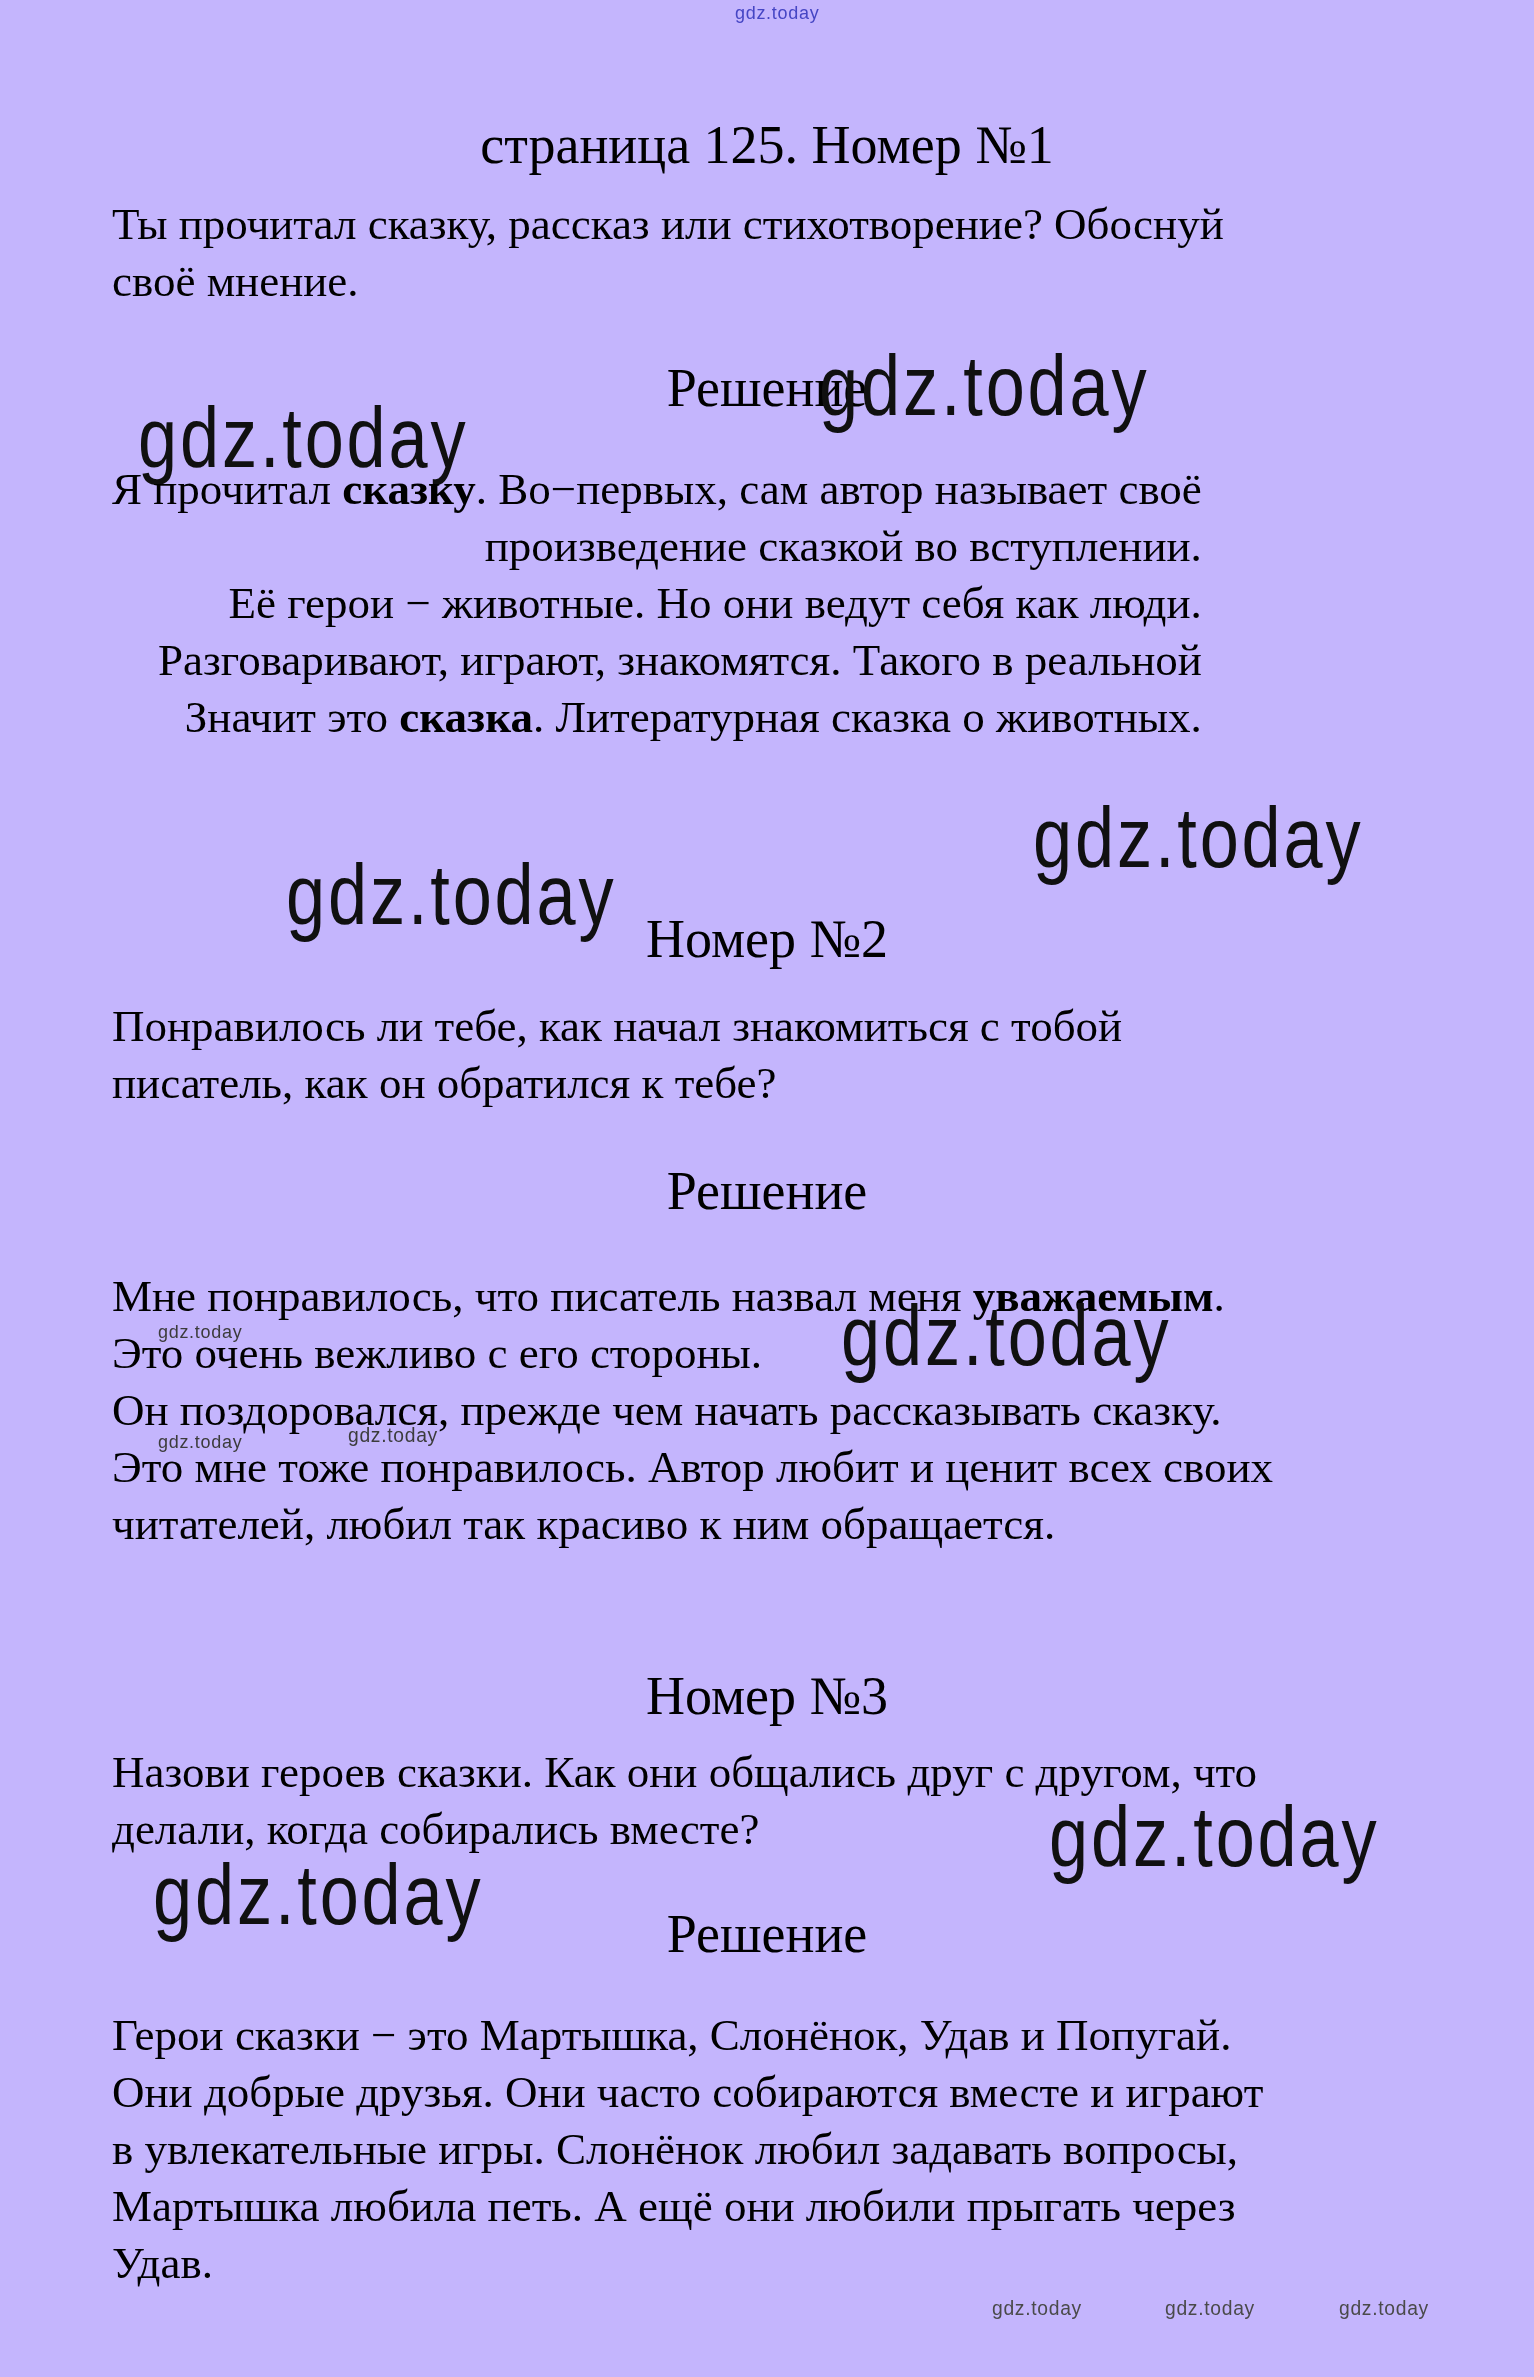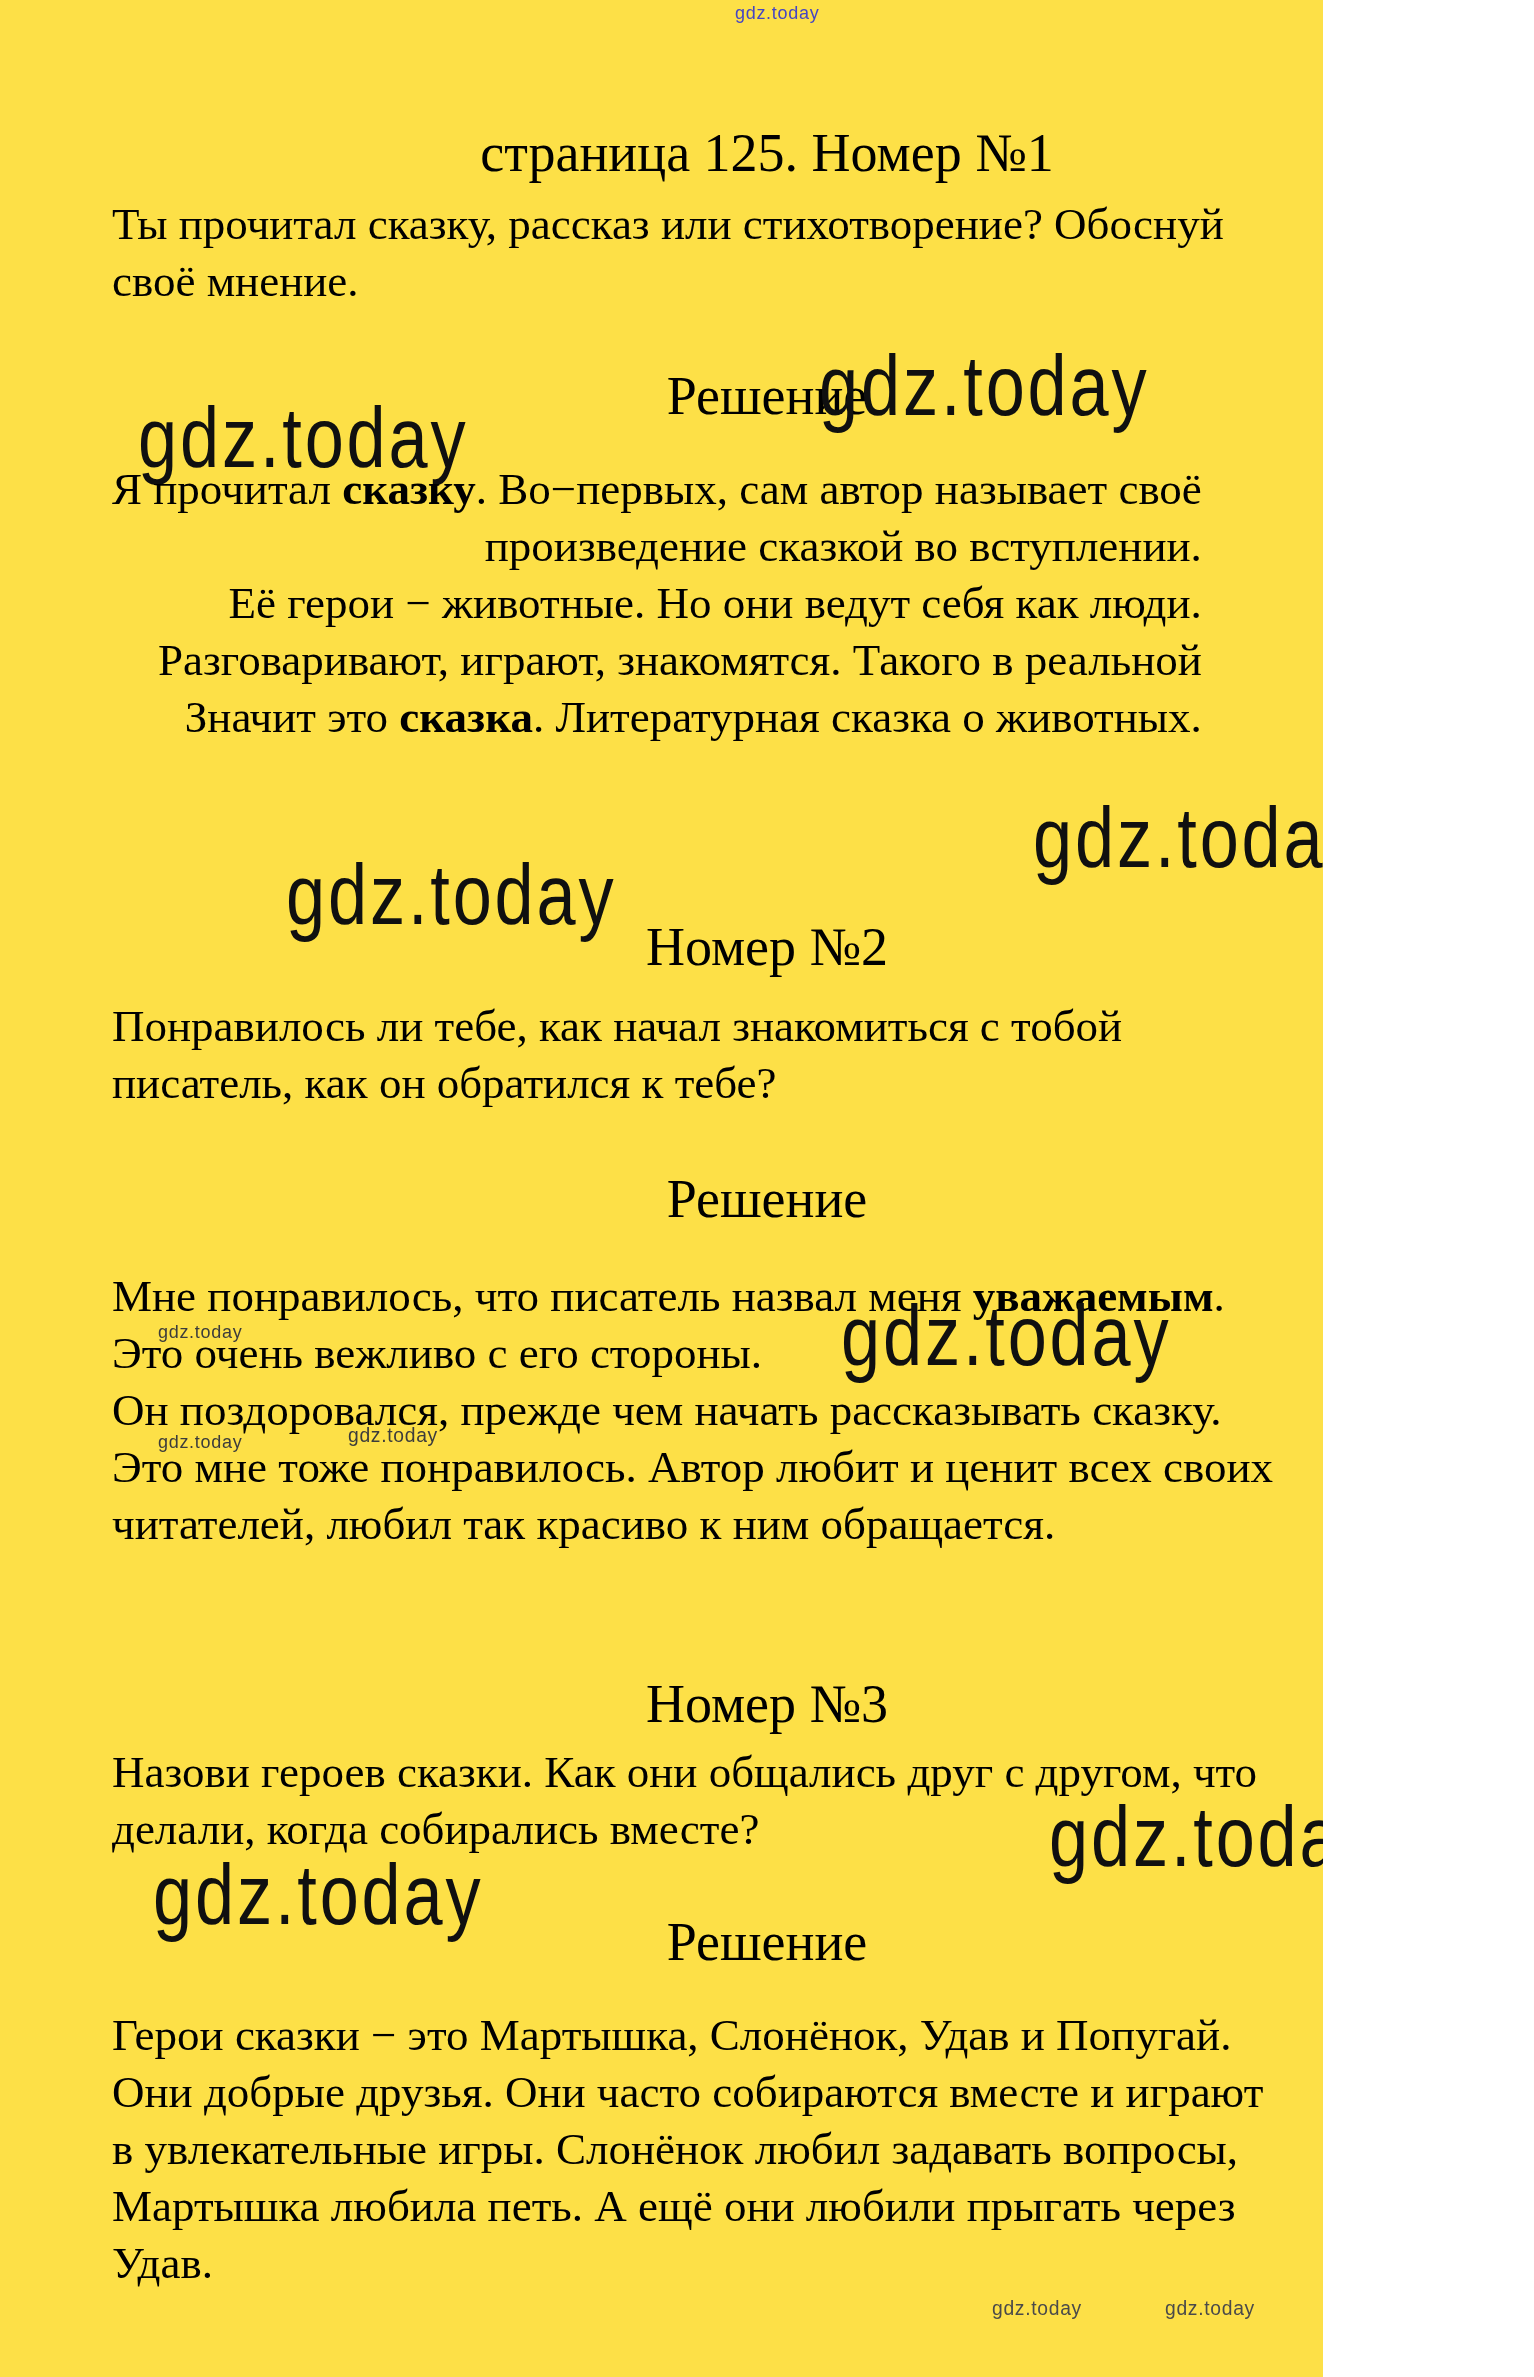--- a/index.html
+++ b/index.html
@@ -1,34 +1,33 @@
 <!DOCTYPE html>
 <html style="font-size:12px"><head>
 <meta charset="utf-8">
 <style>
   html, body { margin: 0; padding: 0; background: #ffffff; }
   .page {
     position: relative;
-    width: 1323px;
+    width: 1534px;
     height: 2377px;
-    background: #fde047;
+    background: #c4b5fd;
     overflow: hidden;
     font-family: "Liberation Serif", "DejaVu Serif", serif;
     color: #000000;
   }
   
   .heading {
     position: absolute;
     left: 0;
     width: 1534px;
     text-align: center;
     font-size: 54px;
     line-height: 1.0;
     white-space: nowrap;
-    margin-top: 8px;
   }
   .title-h     { top: 118px; }
   .solution-1  { top: 361px;  }
   .section-2   { top: 912px; }
   .solution-2  { top: 1164px; }
   .section-3   { top: 1669px; }
   .solution-3  { top: 1907px; }
   
   .para {
     position: absolute;

